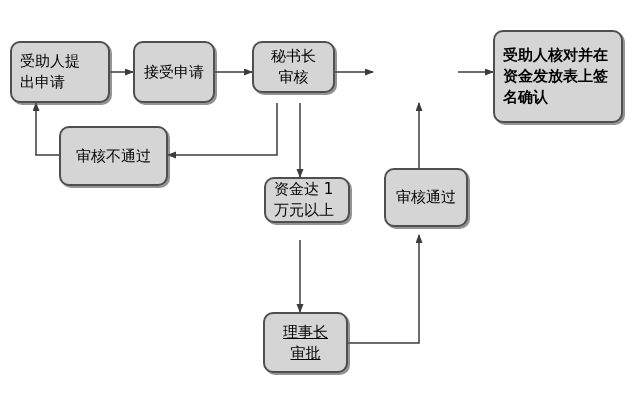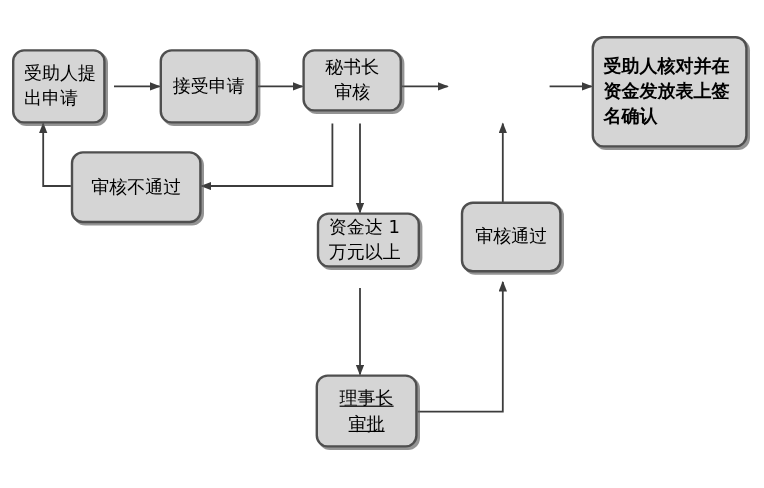--- a/index.html
+++ b/index.html
@@ -53,21 +53,21 @@
     width: 100%;
   }
   .node.align-left { justify-content: flex-start; }
   .node.align-left .label {
     text-align: left;
     padding-left: 8px;
     padding-right: 2px;
   }
 
   
-  #node-submit     { left: 10px;  top: 41px;  width: 78px;  height: 62px; }
+  #node-submit     { left: 10px;  top: 41px;  width: 100px;  height: 62px; }
   #node-accept     { left: 133px; top: 41px;  width: 82px;  height: 62px; }
   #node-secretary  { left: 252px; top: 41px;  width: 83px;  height: 52px; }
   #node-foundation { left: 373px; top: 41px;  width: 85px;  height: 62px; }
   #node-confirm    { left: 493px; top: 30px;  width: 130px; height: 93px; font-weight: bold; }
   #node-reject     { left: 59px;  top: 126px; width: 109px; height: 60px; }
   #node-over10k    { left: 264px; top: 177px; width: 86px;  height: 46px; }
   #node-passed     { left: 384px; top: 168px; width: 84px;  height: 59px; }
   #node-chairman   { left: 263px; top: 312px; width: 85px;  height: 61px; text-decoration: underline; }
 </style>
 </head>

